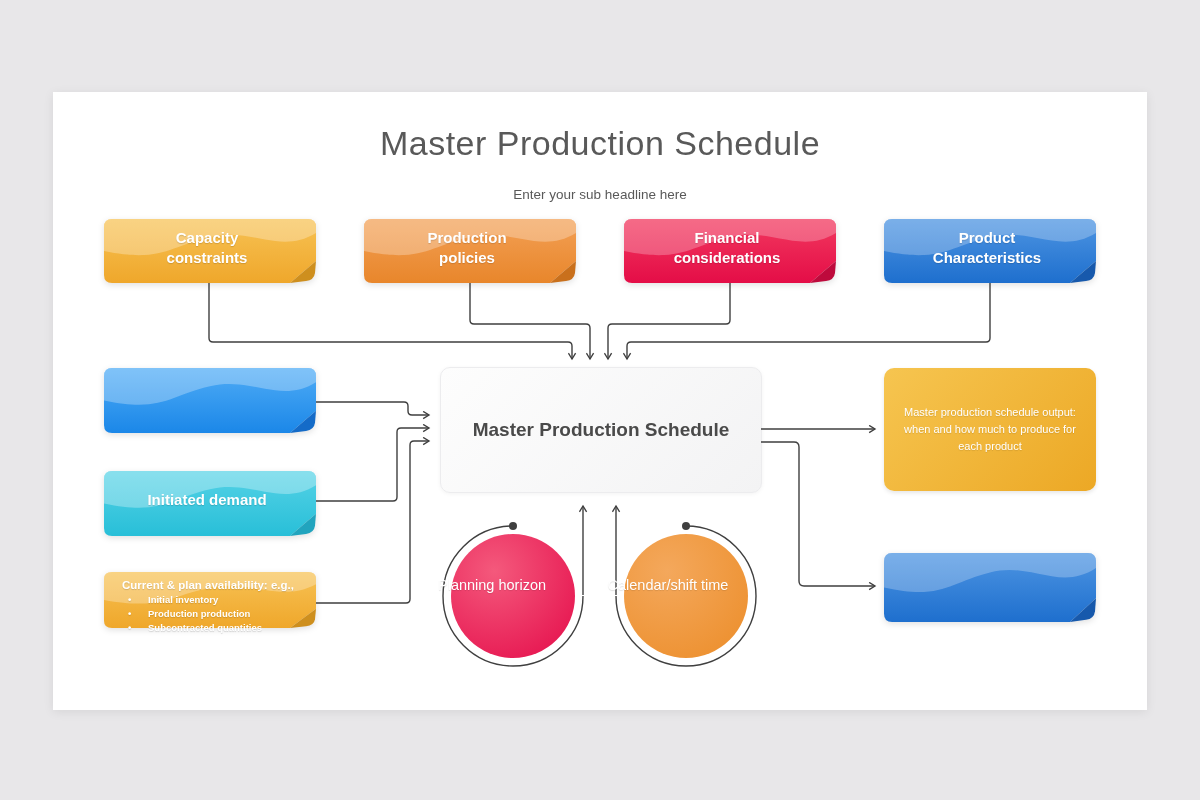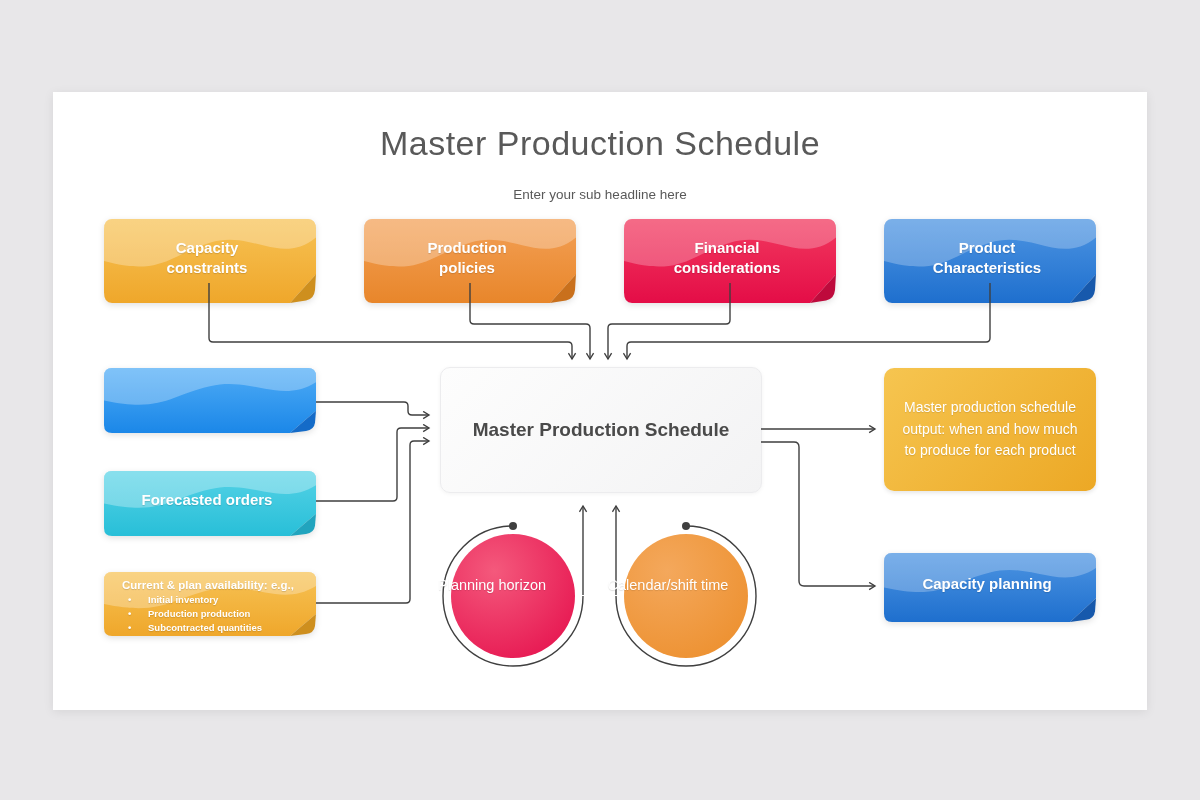--- a/index.html
+++ b/index.html
@@ -13,21 +13,21 @@
     background:#ffffff;box-shadow:0 2px 10px rgba(0,0,0,0.08);
   }
   .page-title{
     position:absolute;left:0;top:124px;width:1200px;text-align:center;
     font-size:34px;font-weight:400;color:#595959;letter-spacing:.5px;margin:0;
   }
   .page-subtitle{
     position:absolute;left:0;top:176px;width:1200px;text-align:center;
     font-size:13.5px;color:#595959;margin-top:11px;
   }
-  .tag{position:absolute;width:212px;height:84px;z-index:2;}
+  .tag{position:absolute;width:212px;height:64px;z-index:2;}
   .tag svg.tag-bg{position:absolute;left:0;top:0;width:100%;height:100%;filter:drop-shadow(0 2px 3px rgba(0,0,0,0.12));}
   .tag-label{
     position:absolute;left:10px;right:16px;top:0;bottom:6px;z-index:3;
     display:flex;align-items:center;justify-content:center;text-align:center;
     color:#ffffff;font-weight:bold;font-size:15px;line-height:1.35;
     text-shadow:0 1px 1px rgba(0,0,0,0.15);
   }
   .tag-content{
     position:absolute;left:18px;right:20px;top:7px;bottom:6px;z-index:3;color:#fff;
     text-shadow:0 1px 1px rgba(0,0,0,0.15);
@@ -43,21 +43,21 @@
     display:flex;align-items:center;justify-content:center;
   }
   .center-label{font-size:19px;font-weight:bold;color:#4a4a4a;}
   .output-box{
     position:absolute;left:884px;top:368px;width:212px;height:123px;z-index:2;
     background:linear-gradient(135deg,#f6c550 0%,#eca825 100%);
     border-radius:10px;box-shadow:0 2px 4px rgba(0,0,0,0.10);
     display:flex;align-items:center;justify-content:center;
   }
   .output-label{
-    color:#fff;font-size:14px;line-height:1.55;text-align:center;padding:0 14px;
+    color:#fff;font-size:11px;line-height:1.55;text-align:center;padding:0 14px;
     text-shadow:0 1px 1px rgba(0,0,0,0.12);
   }
   .circle-label{
     position:absolute;width:124px;z-index:6;text-align:center;color:#fff;
     font-size:14.5px;line-height:1.4;text-shadow:0 1px 1px rgba(0,0,0,0.12);
   }
   #overlay{position:absolute;left:0;top:0;width:1200px;height:800px;z-index:4;pointer-events:none;}
   .defs-holder{position:absolute;width:0;height:0;}
 </style>
 </head>
@@ -157,24 +157,24 @@
     <use href="#tagWave" fill="rgba(255,255,255,0.28)" clip-path="url(#tagClip)"></use>
   </svg>
 </div>
 
 <div class="tag" style="left:104px;top:471px;height:65px;">
   <svg class="tag-bg" viewBox="0 0 212 64" preserveAspectRatio="none">
     <use href="#tagBody" fill="url(#gCyan)"></use>
       <use href="#tagFold" fill="#21A4BE"></use>
     <use href="#tagWave" fill="rgba(255,255,255,0.30)" clip-path="url(#tagClip)"></use>
   </svg>
-  <div class="tag-label">Forecasted orders</div>
-</div>
-
-<div class="tag" style="left:104px;top:572px;height:64px;">
+  <div class="tag-label">Initiated demand</div>
+</div>
+
+<div class="tag" style="left:104px;top:572px;height:56px;">
   <svg class="tag-bg" viewBox="0 0 212 64" preserveAspectRatio="none">
     <use href="#tagBody" fill="url(#gGold)"></use>
       <use href="#tagFold" fill="#CE8F1E"></use>
     <use href="#tagWave" fill="rgba(255,255,255,0.28)" clip-path="url(#tagClip)"></use>
   </svg>
   <div class="tag-content">
     <div class="avail-head">Current &amp; plan availability: e.g.,</div>
     <ul class="avail-list">
       <li>Initial inventory</li>
       <li>Production production</li>
@@ -190,21 +190,20 @@
 <div class="output-box">
   <div class="output-label">Master production schedule output: when and how much to produce for each product</div>
 </div>
 
 <div class="tag" style="left:884px;top:553px;height:69px;">
   <svg class="tag-bg" viewBox="0 0 212 64" preserveAspectRatio="none">
     <use href="#tagBody" fill="url(#gBlue)"></use>
       <use href="#tagFold" fill="#1759AC"></use>
     <use href="#tagWave" fill="rgba(255,255,255,0.25)" clip-path="url(#tagClip)"></use>
   </svg>
-  <div class="tag-label">Capacity planning</div>
 </div>
 
 <svg id="overlay" viewBox="0 0 1200 800">
   <g fill="none" stroke="#3F3F3F" stroke-width="1.4">
     <path d="M209,283 V338 Q209,342 213,342 H568 Q572,342 572,346 V359" marker-end="url(#arrow)"></path>
     <path d="M470,283 V320 Q470,324 474,324 H586 Q590,324 590,328 V359" marker-end="url(#arrow)"></path>
     <path d="M730,283 V320 Q730,324 726,324 H612 Q608,324 608,328 V359" marker-end="url(#arrow)"></path>
     <path d="M990,283 V338 Q990,342 986,342 H631 Q627,342 627,346 V359" marker-end="url(#arrow)"></path>
     <path d="M316,402 H404 Q408,402 408,406 V411 Q408,415 412,415 H429" marker-end="url(#arrow)"></path>
     <path d="M316,501 H393 Q397,501 397,497 V432 Q397,428 401,428 H429" marker-end="url(#arrow)"></path>

